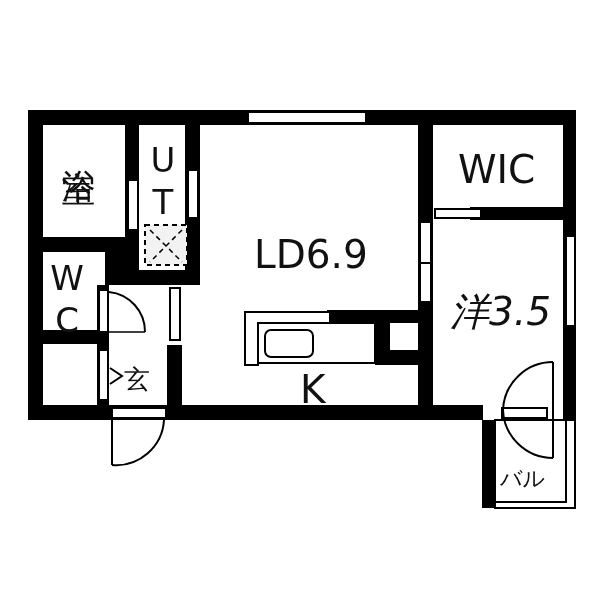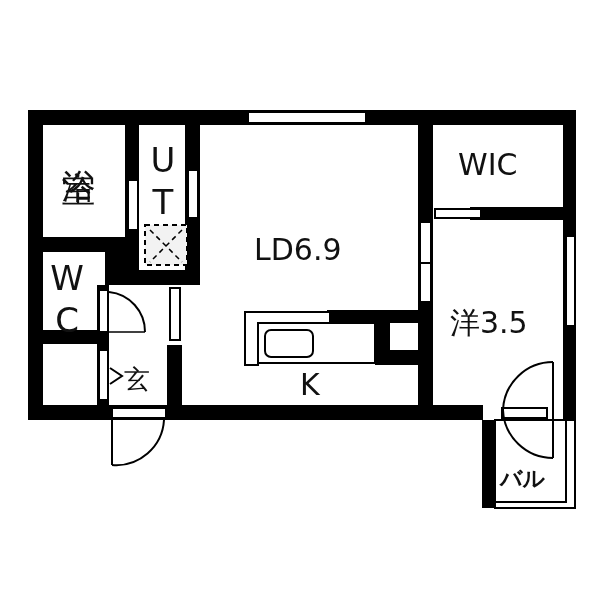--- a/index.html
+++ b/index.html
@@ -1,19 +1,19 @@
 <!DOCTYPE html>
 <html><head>
 <meta charset="utf-8">
 <style>
   html,body{margin:0;padding:0;background:#ffffff;}
   body{width:600px;height:600px;position:relative;overflow:hidden;font-family:"DejaVu Sans","Liberation Sans",sans-serif;}
   .plan{position:absolute;left:0;top:0;width:600px;height:600px;}
   .lbl{position:absolute;color:#111;font-family:"DejaVu Sans","Liberation Sans",sans-serif;line-height:1;white-space:nowrap;}
-  .lbl-big{font-size:30px;}
+  .lbl-big{font-size:39px;}
   .lbl-v{font-size:34px;writing-mode:vertical-rl;text-orientation:upright;letter-spacing:2px;}
 </style>
 </head>
 <body>
 
 <div class="plan">
   <svg width="600" height="600" viewBox="0 0 600 600">
     <g fill="#000">
 
       <rect x="28" y="110" width="548" height="15"></rect>
@@ -76,15 +76,15 @@
     <rect x="495" y="420" width="80" height="88" fill="none" stroke="#000" stroke-width="2"></rect>
   </svg>
 
   <span class="lbl lbl-v" style="left:62px;top:142px;">浴室</span>
   <span class="lbl lbl-v" style="left:146px;top:140px;">UT</span>
   <span class="lbl lbl-v" style="left:50px;top:258px;">WC</span>
   <span class="lbl" style="left:124px;top:366px;font-size:26px;">玄</span>
   <span class="lbl lbl-big" style="left:254px;top:235px;text-align:right;">LD6.9</span>
   <span class="lbl lbl-big" style="left:300px;top:370px;">K</span>
   <span class="lbl lbl-big" style="left:458px;top:150px;">WIC</span>
-  <span class="lbl lbl-big" style="left:450px;top:308px;">洋3.5</span>
-  <span class="lbl" style="left:500px;top:468px;font-size:22px;font-weight:bold;">バル</span>
+  <span class="lbl lbl-big" style="left:450px;top:292px;font-style:italic;">洋3.5</span>
+  <span class="lbl" style="left:500px;top:468px;font-size:22px;">バル</span>
 </div>
 
 </body></html>

